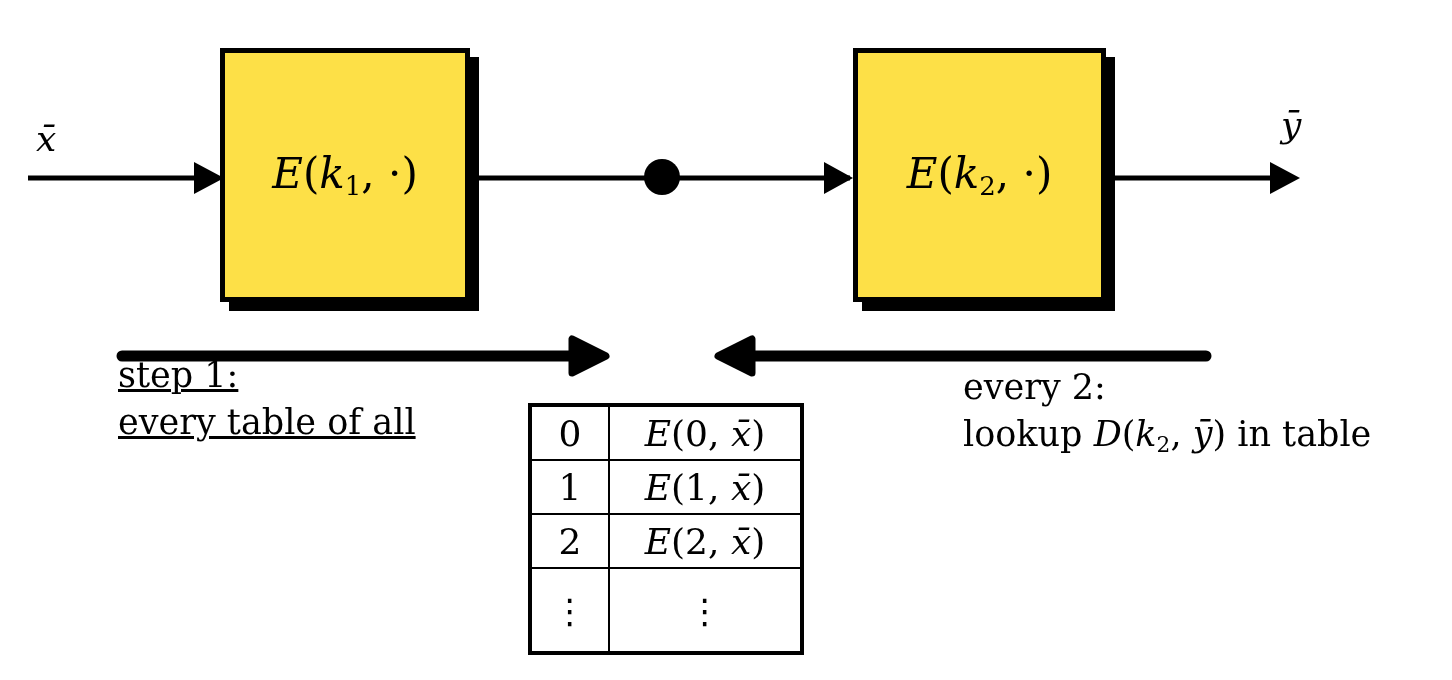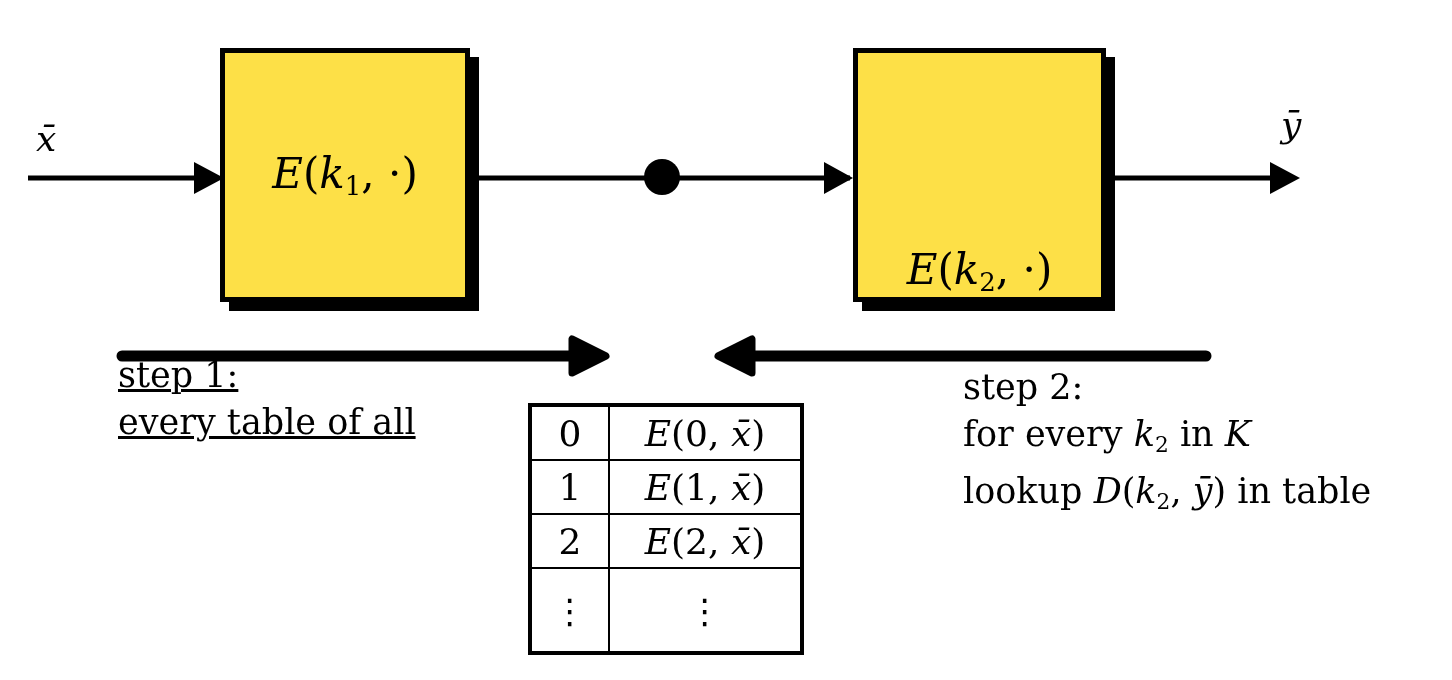--- a/index.html
+++ b/index.html
@@ -24,21 +24,21 @@
     height: 244px;
     background: #fde047;
     border: 5px solid #000000;
     box-shadow: 9px 9px 0 0 #000000;
     display: flex;
     align-items: center;
     justify-content: center;
     font-size: 42px;
   }
   .box--one { left: 220px; width: 240px; }
-  .box--two { left: 853px; width: 243px; align-items: flex-end; }
+  .box--two { left: 853px; width: 243px; }
   
   .io-label {
     position: absolute;
     font-size: 36px;
     font-style: italic;
   }
   .io-label--in  { left: 36px;  top: 118px; }
   .io-label--out { left: 1281px; top: 104px; }
   
   .textblock {
@@ -111,22 +111,21 @@
   </div>
 
   <div class="io-label io-label--out">ȳ</div>
 
   <div class="textblock textblock--step1">
     <div>step 1:</div>
     <div>every table of all</div>
   </div>
 
   <div class="textblock textblock--step2">
-    <div>step 2:</div>
-    <div><span class="m-r">for every </span><span class="m-i">k</span><span class="m-sub">2</span><span class="m-r"> in </span><span class="m-cal">K</span></div>
+    <div>every 2:</div>
     <div><span class="m-r">lookup </span><span class="m-i">D</span><span class="m-r">(</span><span class="m-i">k</span><span class="m-sub">2</span><span class="m-r">, </span><span class="m-i">ȳ</span><span class="m-r">)</span><span class="m-r"> in table</span></div>
   </div>
 
   <table class="lookup">
     <tbody>
       <tr class="row-std">
         <td class="key"><span class="m-r">0</span></td>
         <td class="val"><span class="m-i">E</span><span class="m-r">(0, </span><span class="m-i">x̄</span><span class="m-r">)</span></td>
       </tr>
       <tr class="row-std">

